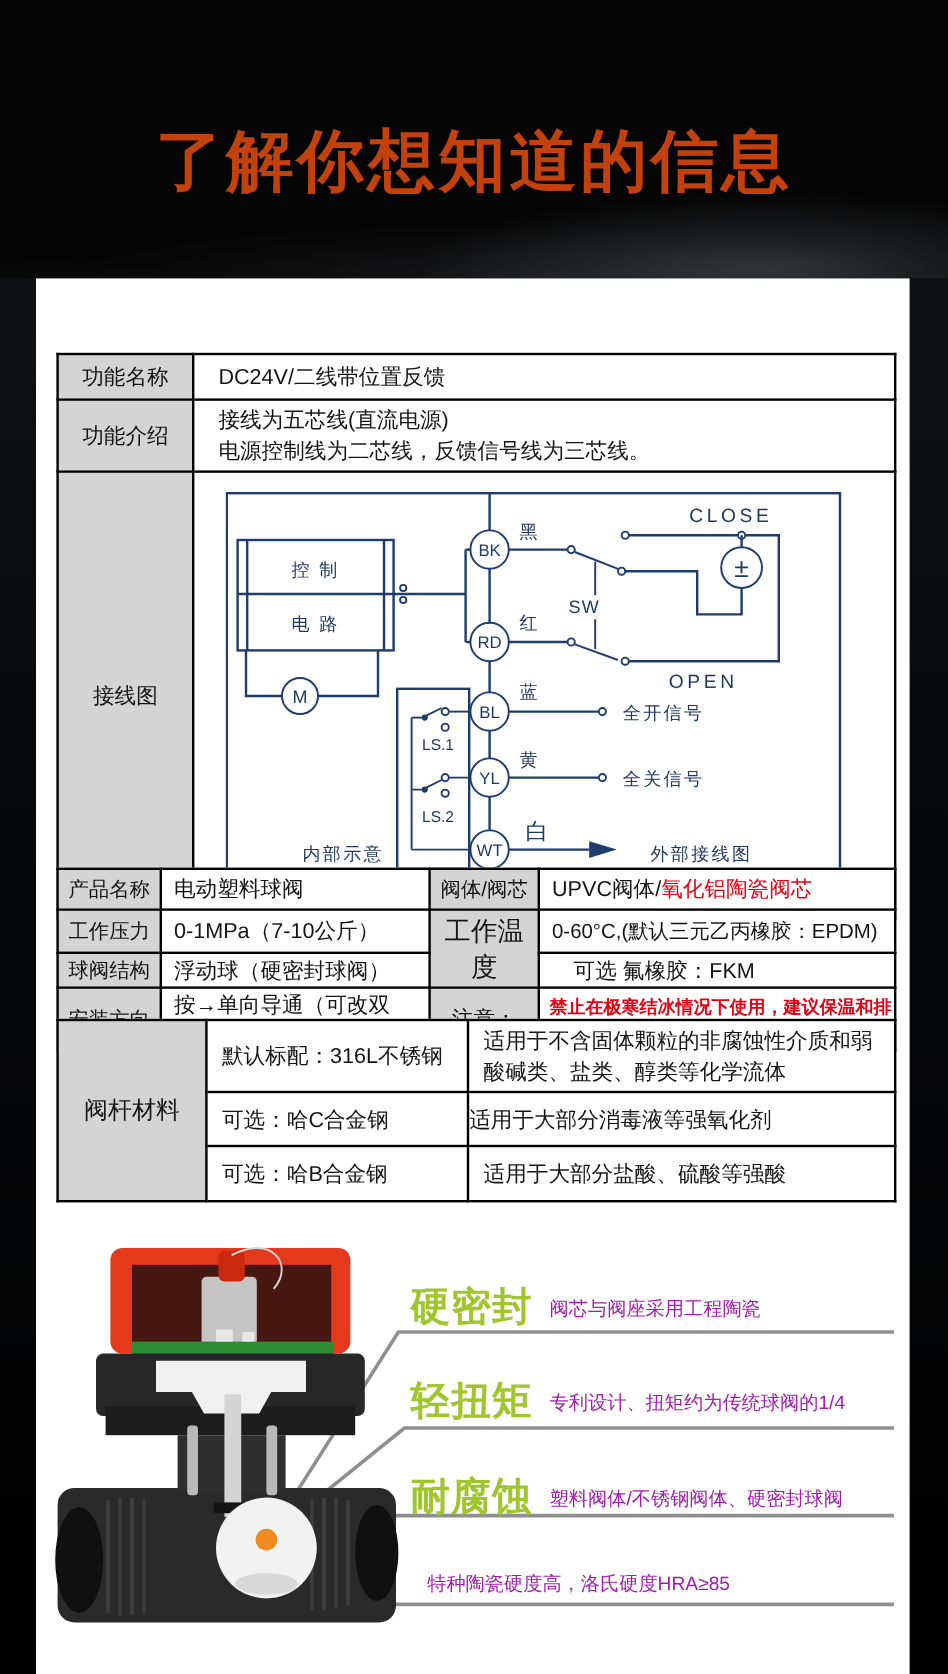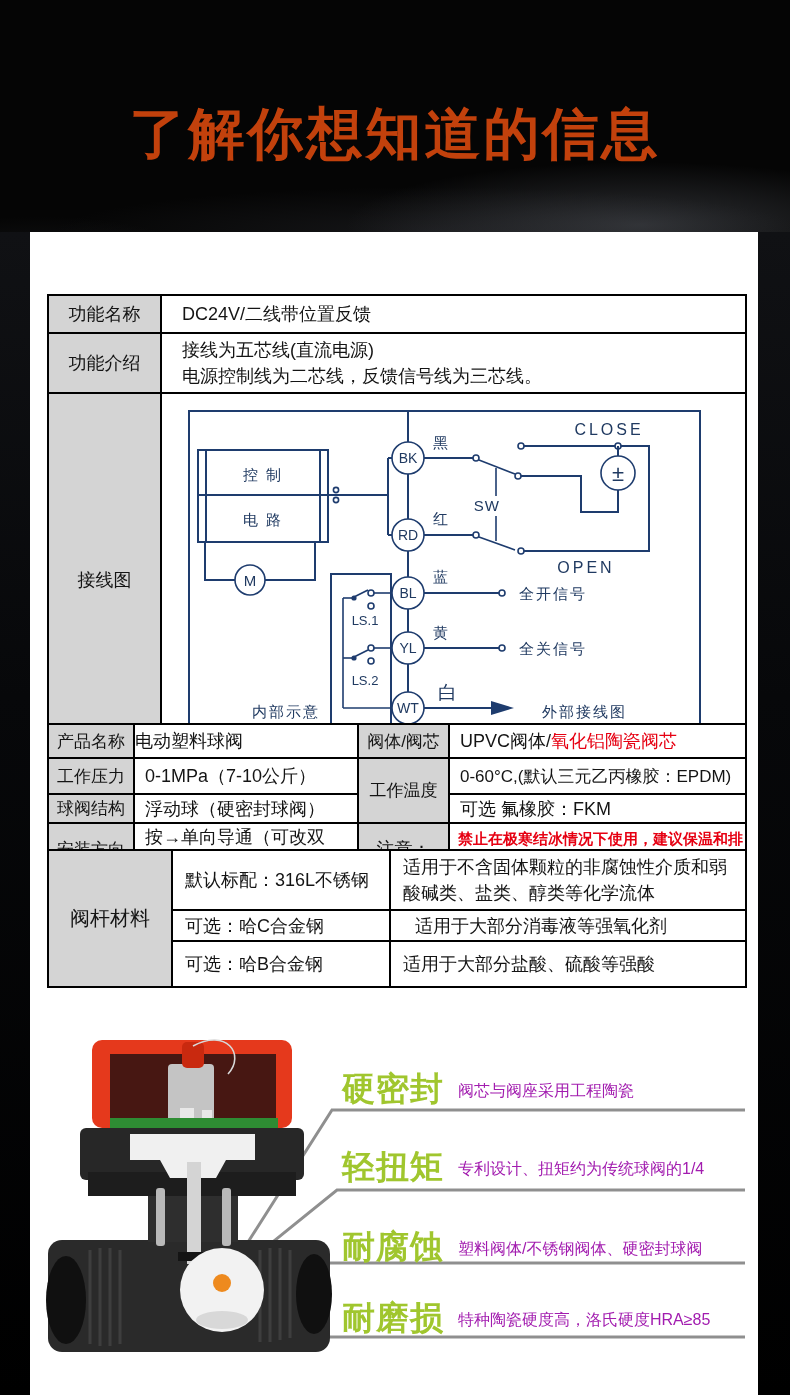--- a/index.html
+++ b/index.html
@@ -201,34 +201,34 @@
   <table id="t2">
     <colgroup>
         <col style="width:86px">
         <col style="width:224px">
         <col style="width:91px">
         <col style="width:297px">
       </colgroup>
     <tbody>
         <tr style="height:34px">
       <td class="lab" style="font-size:17px">产品名称</td>
-      <td class="val" style="padding-left:0">电动塑料球阀</td>
+      <td class="val" style="padding-left:10px">电动塑料球阀</td>
       <td class="lab" style="font-size:17px">阀体/阀芯</td>
       <td class="val" style="padding-left:10px"><span>UPVC阀体/</span><span class="red">氧化铝陶瓷阀芯</span></td>
     </tr>
     <tr style="height:36px">
       <td class="lab" style="font-size:17px">工作压力</td>
       <td class="val" style="padding-left:10px">0-1MPa（7-10公斤）</td>
-      <td class="lab" style="font-size:17px" rowspan="2">工作温度</td>
+      <td class="lab" style="font-size:22px" rowspan="2">工作温度</td>
       <td class="val" style="padding-left:10px;font-size:17px">0-60°C,(默认三元乙丙橡胶：EPDM)</td>
     </tr>
     <tr style="height:29px">
       <td class="lab" style="font-size:17px">球阀结构</td>
       <td class="val" style="padding-left:10px">浮动球（硬密封球阀）</td>
-      <td class="val" style="padding-left:10px">可选 氟橡胶：FKM</td>
+      <td class="val" style="padding-left:28px">可选 氟橡胶：FKM</td>
     </tr>
     <tr style="height:30px">
       <td class="lab" style="font-size:17px">安装方向</td>
       <td class="val" style="padding-left:10px">按→单向导通（可改双向）</td>
       <td class="lab">注意：</td>
       <td class="val note-red" style="padding-left:8px">禁止在极寒结冰情况下使用，建议保温和排空</td>
     </tr>
   </tbody>
     </table>
 
@@ -237,23 +237,23 @@
         <col style="width:124px">
         <col style="width:218px">
         <col style="width:356px">
       </colgroup>
     <tbody>
         <tr style="height:60px">
       <td class="lab" rowspan="3" style="font-size:20px">阀杆材料</td>
       <td class="val" style="padding-left:12px">默认标配：316L不锈钢</td>
       <td class="val two-line" style="padding-left:12px">适用于不含固体颗粒的非腐蚀性介质和弱酸碱类、盐类、醇类等化学流体</td>
     </tr>
-    <tr style="height:31px">
+    <tr style="height:45px">
       <td class="val" style="padding-left:12px">可选：哈C合金钢</td>
-      <td class="val" style="padding-left:24px">适用于大部分消毒液等强氧化剂</td>
+      <td class="val" style="padding-left:0">适用于大部分消毒液等强氧化剂</td>
     </tr>
     <tr style="height:46px">
       <td class="val" style="padding-left:12px">可选：哈B合金钢</td>
       <td class="val" style="padding-left:12px">适用于大部分盐酸、硫酸等强酸</td>
     </tr>
   </tbody>
     </table>
 
   <svg id="bottom-art" width="728" height="383" viewBox="0 0 728 383" xmlns="http://www.w3.org/2000/svg">
 
@@ -313,16 +313,15 @@
   </div>
   <div class="feature" style="top:914px">
     <span class="ftitle">轻扭矩</span>
     <span class="fdesc">专利设计、扭矩约为传统球阀的1/4</span>
   </div>
   <div class="feature" style="top:994px">
     <span class="ftitle">耐腐蚀</span>
     <span class="fdesc">塑料阀体/不锈钢阀体、硬密封球阀</span>
   </div>
   <div class="feature" style="top:1065px">
-    <span class="ftitle">耐磨损</span>
     <span class="fdesc">特种陶瓷硬度高，洛氏硬度HRA≥85</span>
   </div>
 </div>
 
 </body></html>

